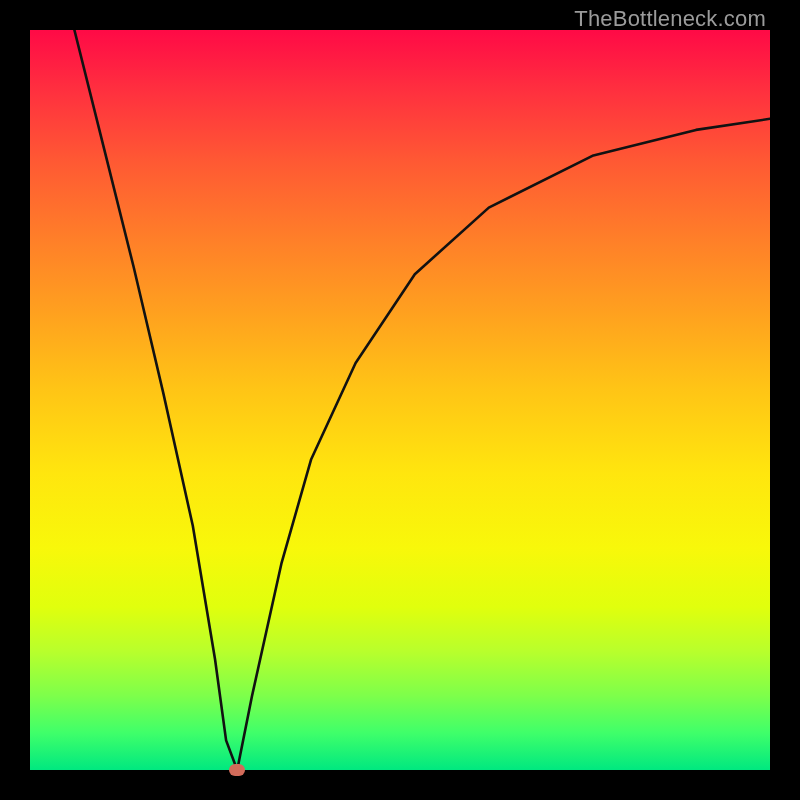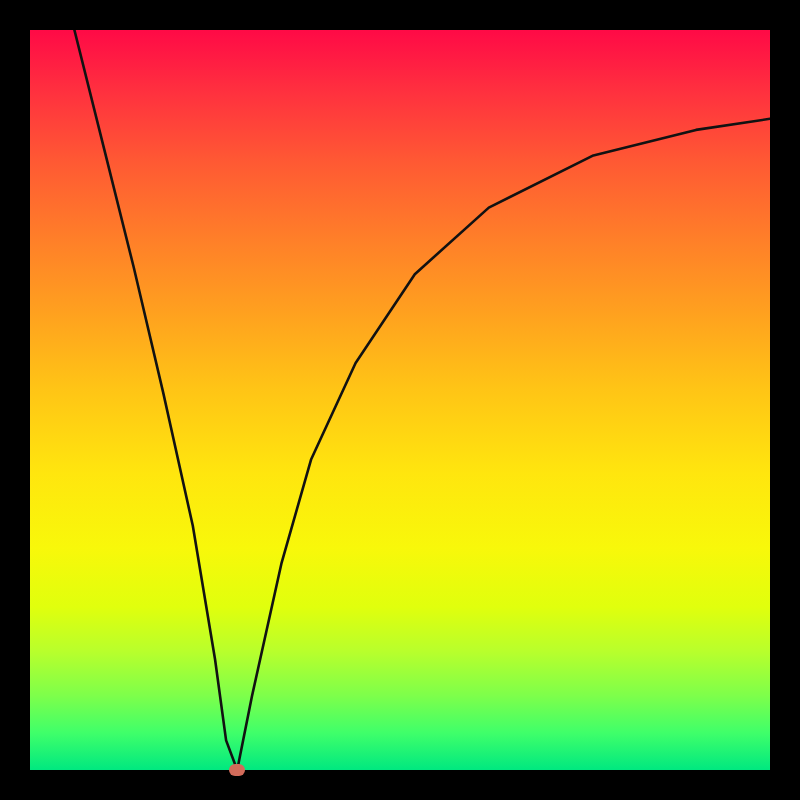--- a/index.html
+++ b/index.html
@@ -69,20 +69,21 @@
     background: #d26b5a;
     border-radius: 6px;
     transform: translate(-50%, -50%);
   }
 </style>
 </head>
 <body>
 
 <div class="frame">
 
+  <div class="watermark">TheBottleneck.com</div>
 
   <div class="plot">
     <div class="bg-grad"></div>
 
     <svg class="curve-svg" viewBox="0 0 740 740" preserveAspectRatio="none">
       <path d="M44.40 0.00 L74.00 118.40 L103.60 236.80 L133.20 362.60 L162.80 495.80 L185.00 629.00 L196.10 710.40 L207.20 740.00 L222.00 666.00 L251.60 532.80 L281.20 429.20 L325.60 333.00 L384.80 244.20 L458.80 177.60 L562.40 125.80 L666.00 99.90 L740.00 88.80" fill="none" stroke="#121212" stroke-width="2.6" stroke-linecap="round" stroke-linejoin="round"></path>
     </svg>
 
     <div class="marker" style="left: 207.2px; top: 740px; background: rgb(210, 107, 90);"></div>
   </div>

